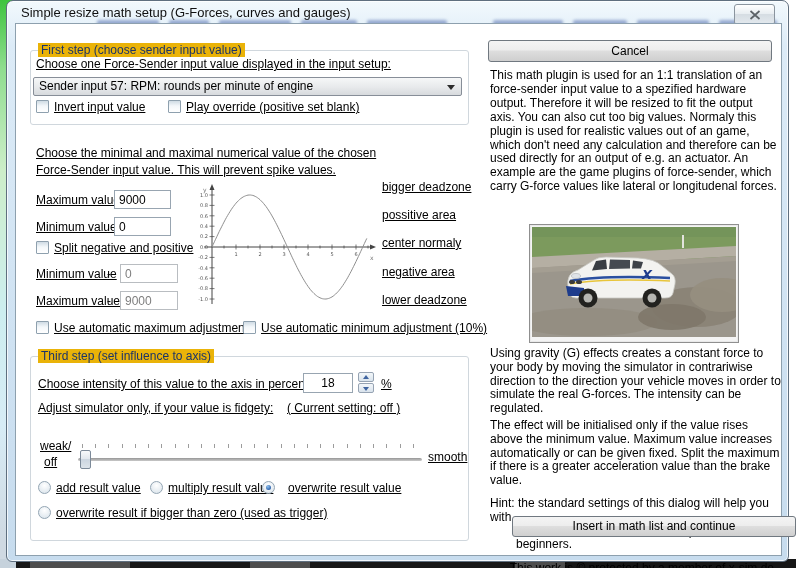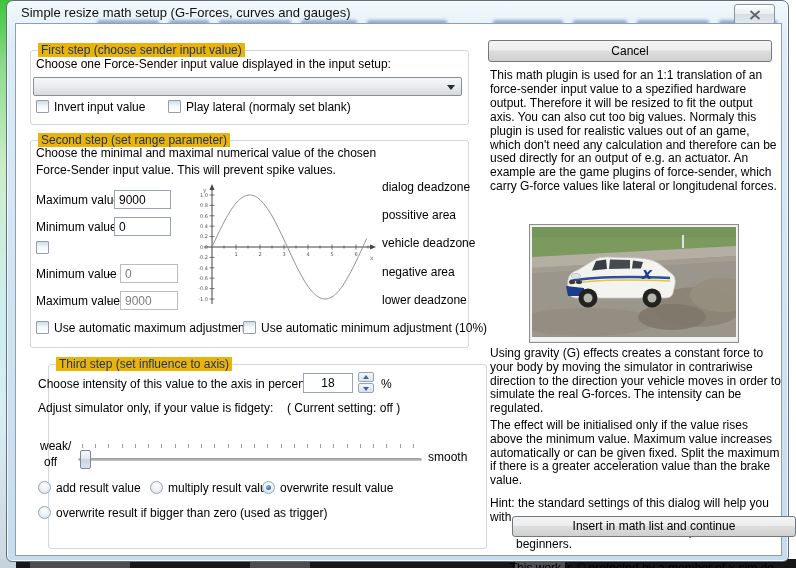--- a/index.html
+++ b/index.html
@@ -24,21 +24,21 @@
   .glass-frag{position:absolute;height:7px;border-radius:2px;
     background:rgba(62,92,166,.48);filter:blur(1.5px);}
   .titlebar-title{position:absolute;left:14px;top:4px;font-size:13px;color:#101010;white-space:nowrap;}
   .close-btn{position:absolute;right:13px;top:3px;width:39px;height:19px;border:1px solid #8a949e;
     border-radius:3px;background:linear-gradient(180deg,#ffffff,#e9eef2 45%,#d6dde3 50%,#e3e9ee);
     display:flex;align-items:center;justify-content:center;cursor:pointer;}
   .client{position:absolute;left:8px;top:22px;width:767px;height:533px;
     background:#fff;border:1px solid #8096a8;border:1px solid #8da0ae;box-sizing:border-box;}
 
   
-  .lbl{position:absolute;font-size:12px;line-height:13px;color:#000;white-space:nowrap;}
+  .lbl{position:absolute;font-size:12px;line-height:13px;color:#000;white-space:nowrap;text-decoration:underline;}
   .group{position:absolute;border:1px solid #d0d7dd;border-radius:3px;
     box-shadow:inset 0 0 0 1px rgba(255,255,255,.7);}
   .legend{position:absolute;top:-8px;left:7px;background:#eab308;padding:0 3px;
     font-size:12px;line-height:14px;color:#1c3468;white-space:nowrap;}
   .textbox{position:absolute;border:1px solid #98a5b1;background:#fff;box-sizing:border-box;
     font-family:"Liberation Sans",sans-serif;font-size:12px;padding:0 4px;color:#000;}
   .textbox.dis{border-color:#b9bdc1;color:#7e7e7e;}
   .checkbox{position:absolute;width:13px;height:13px;box-sizing:border-box;border:1px solid #8ea0ae;
     border-radius:1px;background:linear-gradient(180deg,#cfdbe4,#f3f7fa 45%,#ffffff);}
   .radio{position:absolute;width:13px;height:13px;box-sizing:border-box;border:1px solid #93a5b3;
@@ -114,39 +114,38 @@
       </svg>
     </div>
     <div class="client"></div>
   </div>
 
   <div class="group" style="left:30px;top:50px;width:437px;height:73px;">
     <span class="legend">First step (choose sender input value)</span>
   </div>
   <span class="lbl" style="left:36px;top:58px;">Choose one Force-Sender input value displayed in the input setup:</span>
   <div class="combo" style="left:33px;top:77px;width:429px;height:19px;">
+    <span>Sender input 57: RPM: rounds per minute of engine</span>
     <span class="arrow"></span>
   </div>
   <span class="checkbox" style="left:36px;top:100px;"></span>
   <span class="lbl" style="left:54px;top:101px;">Invert input value</span>
   <span class="checkbox" style="left:168px;top:100px;"></span>
-  <span class="lbl" style="left:186px;top:101px;">Play lateral (normaly set blank)</span>
-
-  <div class="group" style="left:30px;top:140px;width:437px;height:206px;">
-    <span class="legend">Second step (set range parameter)</span>
-  </div>
+  <span class="lbl" style="left:186px;top:101px;">Play override (positive set blank)</span>
+
   <span class="lbl" style="left:36px;top:147px;">Choose the minimal and maximal numerical value of the chosen</span>
   <span class="lbl" style="left:36px;top:164px;">Force-Sender input value. This will prevent spike values.</span>
 
   <span class="lbl" style="left:36px;top:194px;">Maximum value</span>
   <input class="textbox" style="left: 114px; top: 190px; width: 57px; height: 19px;" value="9000">
   <span class="lbl" style="left:36px;top:221px;">Minimum value</span>
   <input class="textbox" style="left: 114px; top: 217px; width: 57px; height: 19px;" value="0">
 
   <span class="checkbox" style="left:36px;top:241px;"></span>
+  <span class="lbl" style="left:54px;top:242px;">Split negative and positive</span>
 
   <span class="lbl" style="left:36px;top:268px;">Minimum value</span>
   <span class="lbl" style="left:107px;top:268px;">-</span>
   <input class="textbox dis" style="left: 120px; top: 264px; width: 58px; height: 19px;" value="0">
   <span class="lbl" style="left:36px;top:295px;">Maximum value</span>
   <span class="lbl" style="left:107px;top:295px;">-</span>
   <input class="textbox dis" style="left: 120px; top: 291px; width: 58px; height: 19px;" value="9000">
 
   <svg id="sine-svg" style="position:absolute;left:196px;top:182px;" width="182" height="130" viewBox="0 0 182 130">
       <line x1="16" y1="122" x2="16" y2="6" stroke="#444" stroke-width="1"></line>
@@ -191,32 +190,32 @@
       <text x="64" y="74" font-size="5" fill="#555" text-anchor="middle" font-family="DejaVu Sans, sans-serif">2</text>
       <text x="88" y="74" font-size="5" fill="#555" text-anchor="middle" font-family="DejaVu Sans, sans-serif">3</text>
       <text x="112" y="74" font-size="5" fill="#555" text-anchor="middle" font-family="DejaVu Sans, sans-serif">4</text>
       <text x="136" y="74" font-size="5" fill="#555" text-anchor="middle" font-family="DejaVu Sans, sans-serif">5</text>
       <text x="160" y="74" font-size="5" fill="#555" text-anchor="middle" font-family="DejaVu Sans, sans-serif">6</text>
       <path d="M16.0 65.0 L17.2 62.4 L18.4 59.8 L19.6 57.2 L20.8 54.7 L22.0 52.1 L23.2 49.6 L24.4 47.2 L25.6 44.8 L26.8 42.4 L28.0 40.1 L29.2 37.8 L30.4 35.6 L31.6 33.5 L32.8 31.5 L34.0 29.6 L35.2 27.7 L36.4 25.9 L37.6 24.3 L38.8 22.7 L40.0 21.2 L41.2 19.9 L42.4 18.7 L43.6 17.5 L44.8 16.5 L46.0 15.7 L47.2 14.9 L48.4 14.3 L49.6 13.8 L50.8 13.4 L52.0 13.1 L53.2 13.0 L54.4 13.0 L55.6 13.2 L56.8 13.4 L58.0 13.8 L59.2 14.4 L60.4 15.0 L61.6 15.8 L62.8 16.7 L64.0 17.7 L65.2 18.9 L66.4 20.1 L67.6 21.5 L68.8 23.0 L70.0 24.5 L71.2 26.2 L72.4 28.0 L73.6 29.9 L74.8 31.8 L76.0 33.9 L77.2 36.0 L78.4 38.2 L79.6 40.5 L80.8 42.8 L82.0 45.2 L83.2 47.6 L84.4 50.1 L85.6 52.6 L86.8 55.1 L88.0 57.7 L89.2 60.2 L90.4 62.8 L91.6 65.4 L92.8 68.0 L94.0 70.6 L95.2 73.2 L96.4 75.8 L97.6 78.3 L98.8 80.8 L100.0 83.2 L101.2 85.7 L102.4 88.0 L103.6 90.3 L104.8 92.6 L106.0 94.7 L107.2 96.8 L108.4 98.8 L109.6 100.8 L110.8 102.6 L112.0 104.4 L113.2 106.0 L114.4 107.6 L115.6 109.0 L116.8 110.3 L118.0 111.5 L119.2 112.6 L120.4 113.6 L121.6 114.5 L122.8 115.2 L124.0 115.8 L125.2 116.3 L126.4 116.7 L127.6 116.9 L128.8 117.0 L130.0 117.0 L131.2 116.8 L132.4 116.5 L133.6 116.1 L134.8 115.5 L136.0 114.9 L137.2 114.1 L138.4 113.1 L139.6 112.1 L140.8 110.9 L142.0 109.7 L143.2 108.3 L144.4 106.8 L145.6 105.2 L146.8 103.5 L148.0 101.7 L149.2 99.8 L150.4 97.8 L151.6 95.8 L152.8 93.6 L154.0 91.4 L155.2 89.2 L156.4 86.8 L157.6 84.4 L158.8 82.0 L160.0 79.5 L161.2 77.0 L162.4 74.5 L163.6 71.9 L164.8 69.3 L166.0 66.7 L167.2 64.1 L168.4 61.5 L169.6 58.9 L170.8 56.4 " fill="none" stroke="#8f8f8f" stroke-width="1"></path>
       <text x="7" y="10" font-size="6" fill="#777" font-family="DejaVu Sans, sans-serif">y</text>
       <text x="174" y="78" font-size="6" fill="#777" font-family="DejaVu Sans, sans-serif">x</text>
     </svg>
 
-  <span class="lbl" style="left:382px;top:181px;">dialog deadzone</span>
+  <span class="lbl" style="left:382px;top:181px;">bigger deadzone</span>
   <span class="lbl" style="left:382px;top:209px;">possitive area</span>
-  <span class="lbl" style="left:382px;top:237px;">vehicle deadzone</span>
+  <span class="lbl" style="left:382px;top:237px;">center normaly</span>
   <span class="lbl" style="left:382px;top:266px;">negative area</span>
   <span class="lbl" style="left:382px;top:294px;">lower deadzone</span>
 
   <span class="checkbox" style="left:36px;top:321px;"></span>
   <span class="lbl" style="left:54px;top:322px;">Use automatic maximum adjustment</span>
   <span class="checkbox" style="left:243px;top:321px;"></span>
   <span class="lbl" style="left:261px;top:322px;">Use automatic minimum adjustment (10%)</span>
 
-  <div class="group" style="left:30px;top:364px;width:437px;height:183px;margin-left:18px;">
+  <div class="group" style="left:30px;top:356px;width:437px;height:183px;">
     <span class="legend">Third step (set influence to axis)</span>
   </div>
   <span class="lbl" style="left:38px;top:378px;">Choose intensity of this value to the axis in percent:</span>
   <input class="textbox" style="left: 303px; top: 373px; width: 50px; height: 20px; text-align: center;" value="18">
   <div class="spin" style="left:358px;top:372px;">
     <div class="b up">
         <span class="tri"></span>
       </div>
     <div class="b dn">
         <span class="tri"></span>
@@ -261,21 +260,21 @@
   <div class="thumb" style="left:80px;top:450px;"></div>
   <span class="lbl" style="left:428px;top:451px;">smooth</span>
 
   <span class="radio" style="left:38px;top:481px;"></span>
   <span class="lbl" style="left:56px;top:482px;">add result value</span>
   <span class="radio" style="left:150px;top:481px;"></span>
   <span class="lbl" style="left:168px;top:482px;">multiply result value</span>
   <span class="radio on" style="left:262px;top:481px;">
       <span class="dot"></span>
     </span>
-  <span class="lbl" style="left:280px;top:482px;text-align:center;">overwrite result value</span>
+  <span class="lbl" style="left:288px;top:482px;text-align:center;">overwrite result value</span>
   <span class="radio" style="left:38px;top:506px;"></span>
   <span class="lbl" style="left:56px;top:507px;">overwrite result if bigger than zero (used as trigger)</span>
 
   <div class="btn" style="left:488px;top:40px;width:284px;height:22px;line-height:20px;">
     <span>Cancel</span>
   </div>
 
   <div class="rpara" style="left:490px;top:69px;">This math plugin is used for an 1:1 translation of an force-sender input value to a spezified hardware output. Therefore it will be resized to fit the output axis. You can also cut too big values. Normaly this plugin is used for realistic values out of an game, which don't need any calculation and therefore can be used directly for an output of e.g. an actuator. An example are the game plugins of force-sender, which carry G-force values like lateral or longitudenal forces.</div>
 
   <div class="photo">

